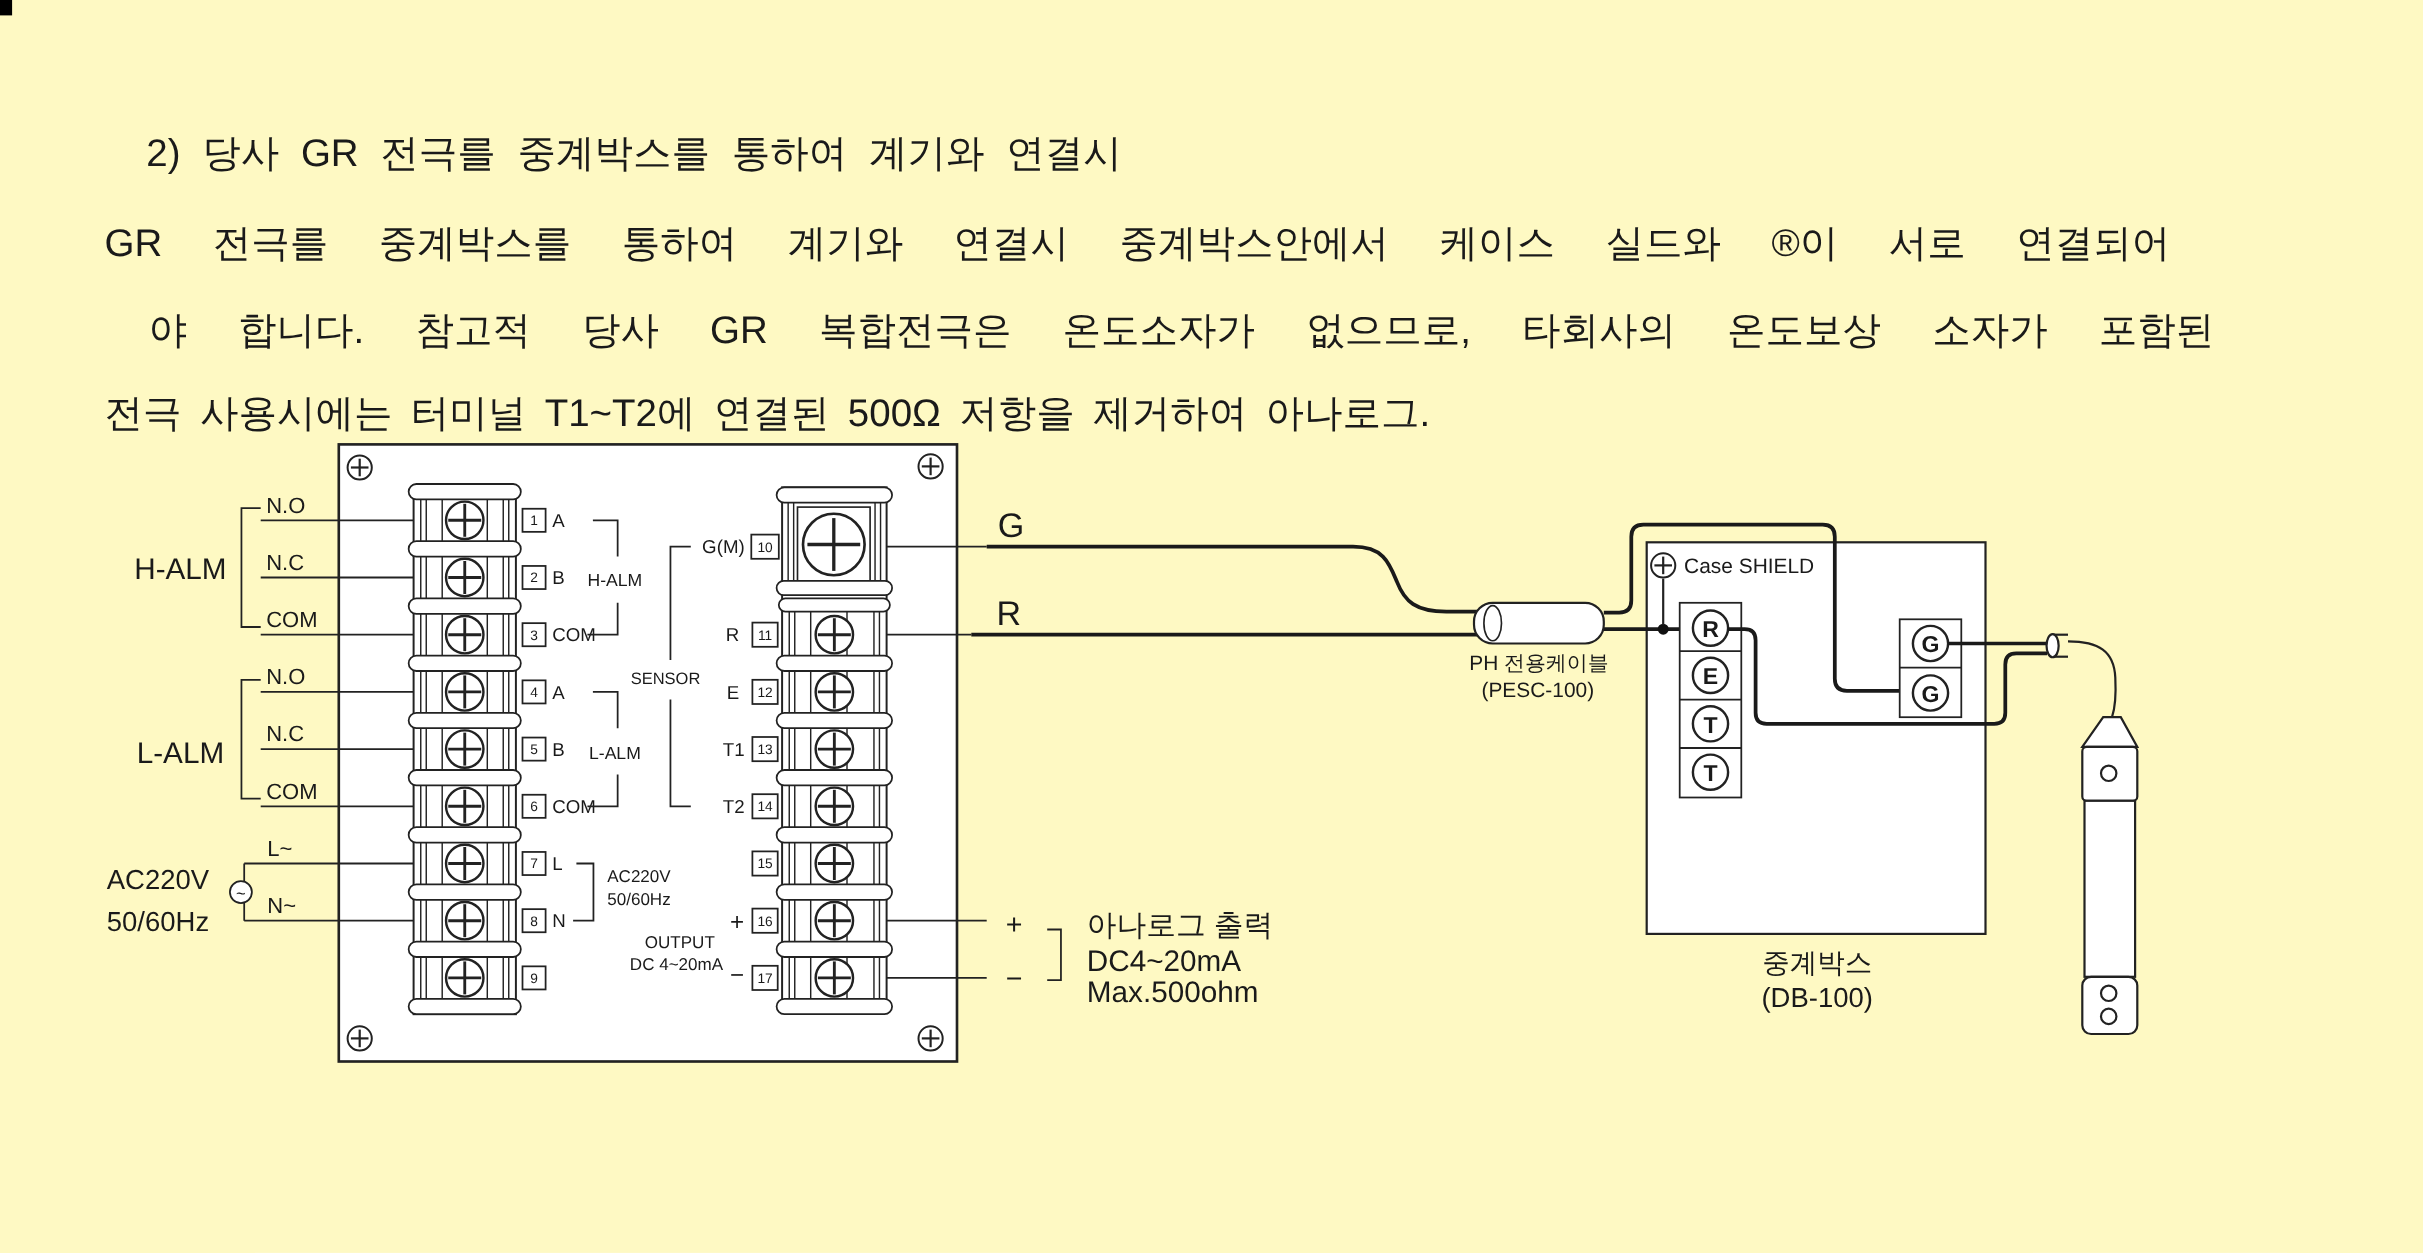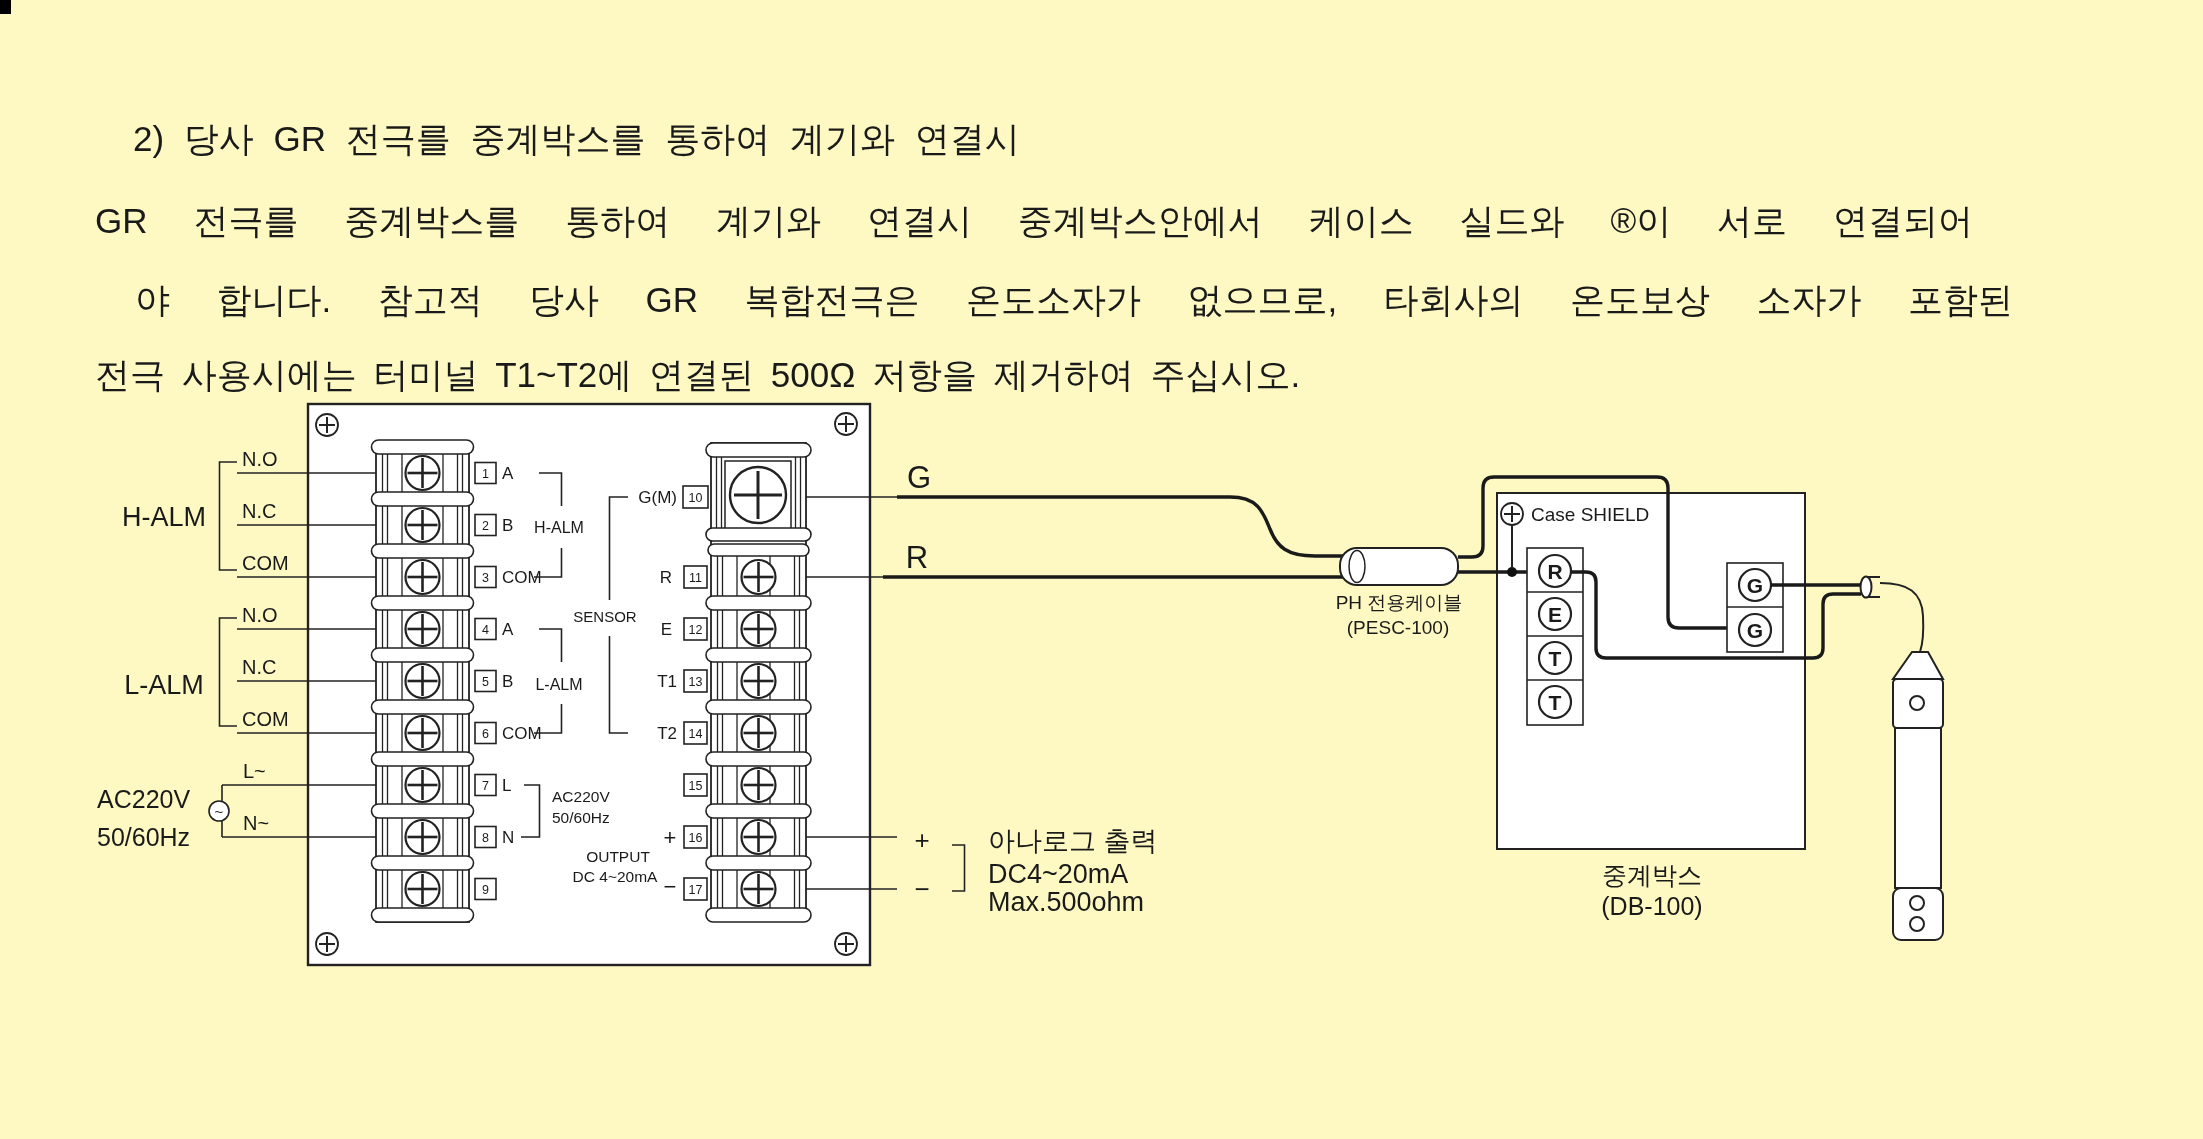--- a/index.html
+++ b/index.html
@@ -26,21 +26,21 @@
 </style>
 </head>
 <body>
 <div id="page">
 
 <div id="corner-mark"></div>
 
 <div id="line1" class="para">2) 당사 GR 전극를 중계박스를 통하여 계기와 연결시</div>
 <div id="line2" class="para just">GR 전극를 중계박스를 통하여 계기와 연결시 중계박스안에서 케이스 실드와 ®이 서로 연결되어</div>
 <div id="line3" class="para just">야 합니다.  참고적 당사 GR 복합전극은 온도소자가 없으므로, 타회사의 온도보상 소자가 포함된</div>
-<div id="line4" class="para">전극 사용시에는 터미널 T1~T2에 연결된 500Ω 저항을 제거하여 주십시오.</div>
+<div id="line4" class="para">전극 사용시에는 터미널 T1~T2에 연결된 500Ω 저항을 제거하여 아나로그.</div>
 
 <svg width="2203" height="1139" viewBox="0 0 2203 1139">
   <defs>
     <g id="pscrew">
       <circle r="11" fill="#fff" stroke="#222" stroke-width="1.8"></circle>
       <line x1="-8" y1="0" x2="8" y2="0" stroke="#222" stroke-width="2"></line>
       <line x1="0" y1="-8" x2="0" y2="8" stroke="#222" stroke-width="2"></line>
     </g>
     <g id="tscrew">
       <circle r="17" fill="#fff" stroke="#222" stroke-width="2.2"></circle>

